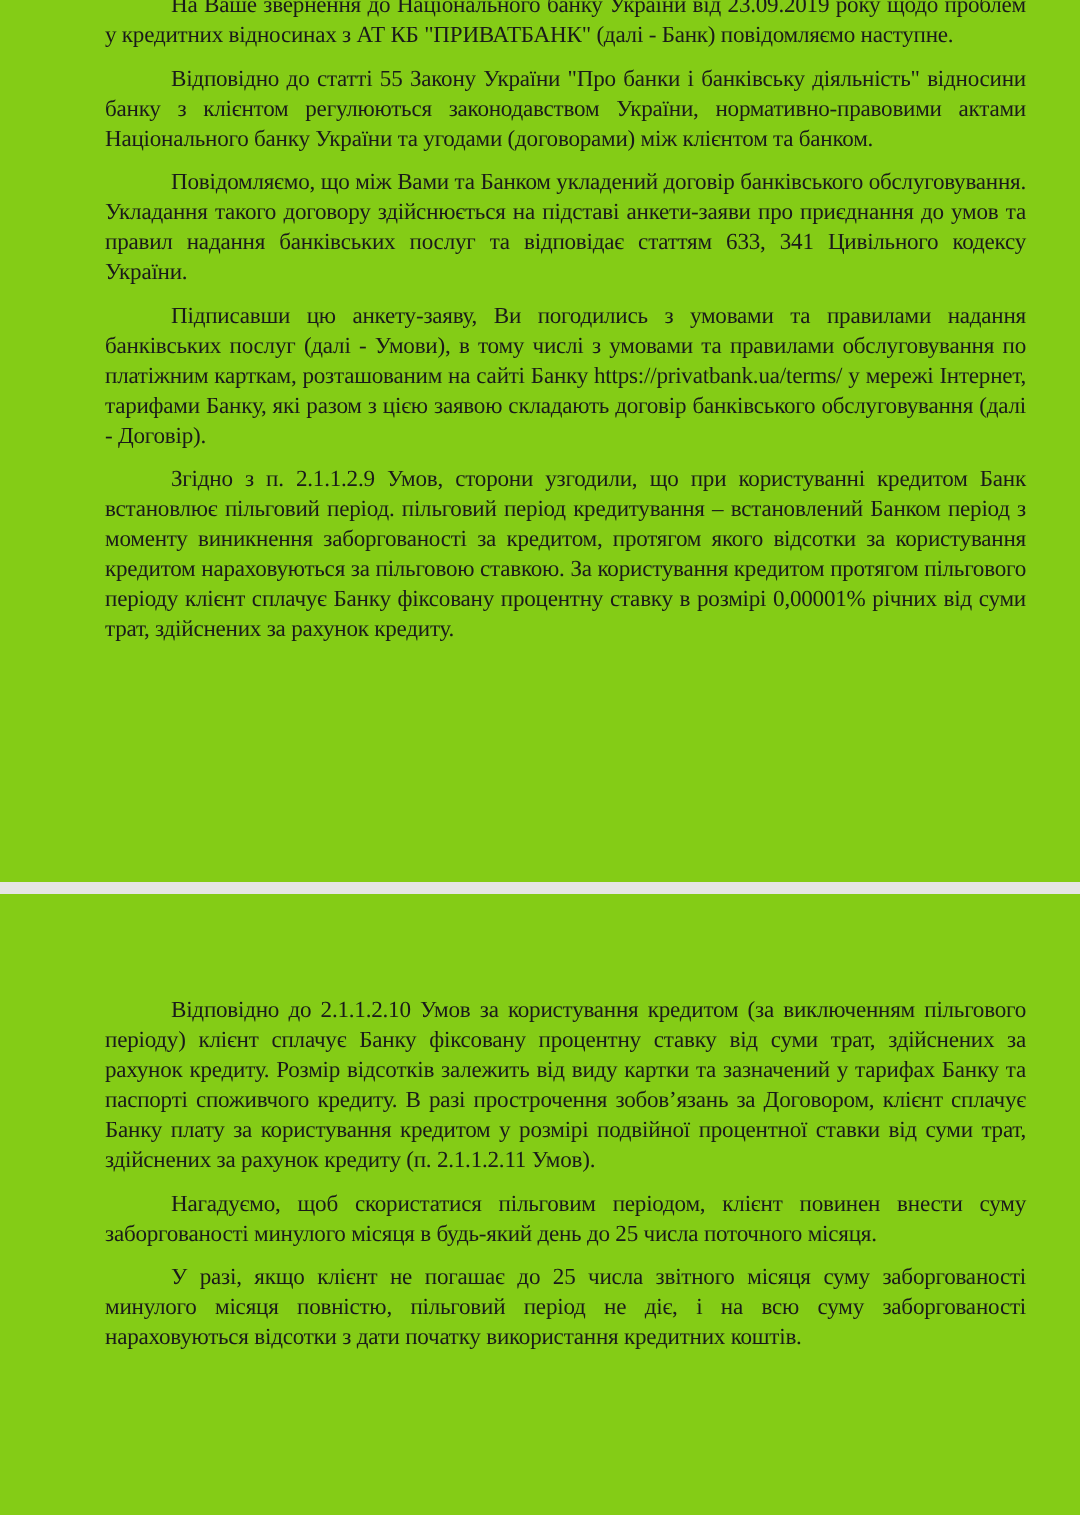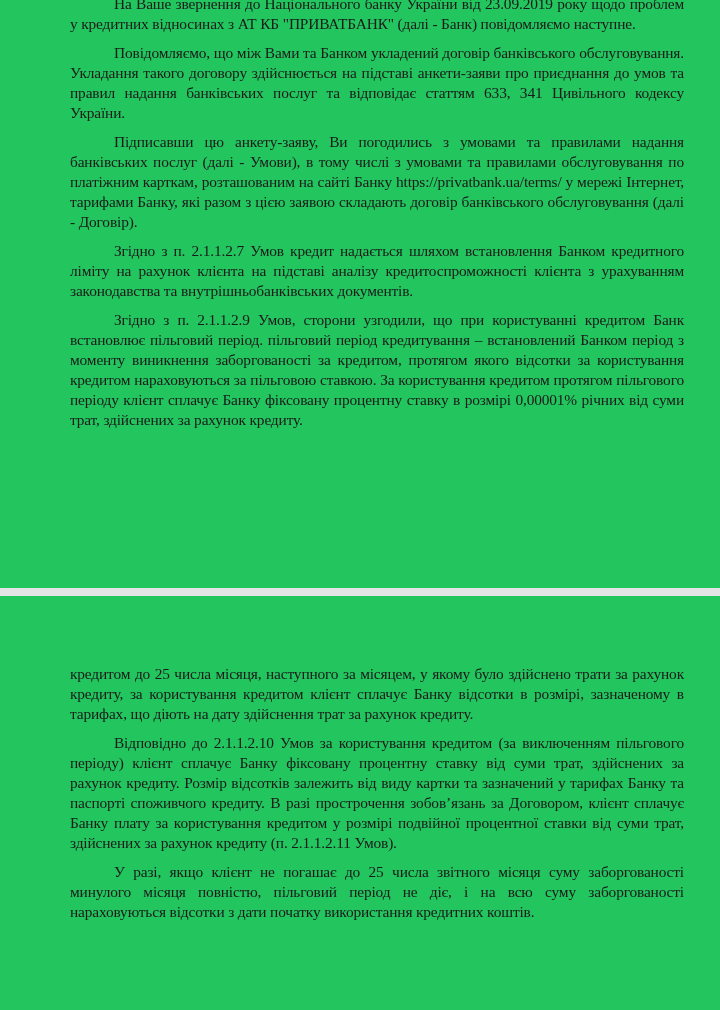--- a/index.html
+++ b/index.html
@@ -12,21 +12,21 @@
     height: 1010px;
     overflow: hidden;
     position: relative;
     font-family: "Liberation Serif", "DejaVu Serif", serif;
     color: #1a1a1a;
   }
   .page {
     position: absolute;
     left: 0;
     width: 720px;
-    background: #22c55e;
+    background: #84cc16;
   }
   .page-1 { top: 0; height: 588px; }
   .page-gap {
     position: absolute;
     left: 0;
     top: 588px;
     width: 720px;
     height: 8px;
     background: #e5e5e5;
   }
@@ -47,28 +47,28 @@
     letter-spacing: -0.15px;
   }
   .para.no-indent { text-indent: 0; }
 </style>
 </head>
 <body>
 
 <div class="page page-1">
   <div class="content">
     <p class="para">На Ваше звернення до Національного банку України від 23.09.2019 року щодо проблем у кредитних відносинах з АТ КБ "ПРИВАТБАНК" (далі - Банк) повідомляємо наступне.</p>
+    <p class="para">Відповідно до статті 55 Закону України "Про банки і банківську діяльність" відносини банку з клієнтом регулюються законодавством України, нормативно-правовими актами Національного банку України та угодами (договорами) між клієнтом та банком.</p>
     <p class="para">Повідомляємо, що між Вами та Банком укладений договір банківського обслуговування. Укладання такого договору здійснюється на підставі анкети-заяви про приєднання до умов та правил надання банківських послуг та відповідає статтям 633, 341 Цивільного кодексу України.</p>
     <p class="para">Підписавши цю анкету-заяву, Ви погодились з умовами та правилами надання банківських послуг (далі - Умови), в тому числі з умовами та правилами обслуговування по платіжним карткам, розташованим на сайті Банку https://privatbank.ua/terms/ у мережі Інтернет, тарифами Банку, які разом з цією заявою складають договір банківського обслуговування (далі - Договір).</p>
-    <p class="para">Згідно з п. 2.1.1.2.7 Умов кредит надається шляхом встановлення Банком кредитного ліміту на рахунок клієнта на підставі аналізу кредитоспроможності клієнта з урахуванням законодавства та внутрішньобанківських документів.</p>
     <p class="para">Згідно з п. 2.1.1.2.9 Умов, сторони узгодили, що при користуванні кредитом Банк встановлює пільговий період. пільговий період кредитування – встановлений Банком період з моменту виникнення заборгованості за кредитом, протягом якого відсотки за користування кредитом нараховуються за пільговою ставкою. За користування кредитом протягом пільгового періоду клієнт сплачує Банку фіксовану процентну ставку в розмірі 0,00001% річних від суми трат, здійснених за рахунок кредиту.</p>
   </div>
 </div>
 
 <div class="page-gap"></div>
 
 <div class="page page-2">
   <div class="content">
-    <p class="para no-indent">кредитом до 25 числа місяця, наступного за місяцем, у якому було здійснено трати за рахунок кредиту, за користування кредитом клієнт сплачує Банку відсотки в розмірі, зазначеному в тарифах, що діють на дату здійснення трат за рахунок кредиту.</p>
     <p class="para">Відповідно до 2.1.1.2.10 Умов за користування кредитом (за виключенням пільгового періоду) клієнт сплачує Банку фіксовану процентну ставку від суми трат, здійснених за рахунок кредиту. Розмір відсотків залежить від виду картки та зазначений у тарифах Банку та паспорті споживчого кредиту. В разі прострочення зобов’язань за Договором, клієнт сплачує Банку плату за користування кредитом у розмірі подвійної процентної ставки від суми трат, здійснених за рахунок кредиту (п. 2.1.1.2.11 Умов).</p>
+    <p class="para">Нагадуємо, щоб скористатися пільговим періодом, клієнт повинен внести суму заборгованості минулого місяця в будь-який день до 25 числа поточного місяця.</p>
     <p class="para">У разі, якщо клієнт не погашає до 25 числа звітного місяця суму заборгованості минулого місяця повністю, пільговий період не діє, і на всю суму заборгованості нараховуються відсотки з дати початку використання кредитних коштів.</p>
   </div>
 </div>
 
 </body></html>

